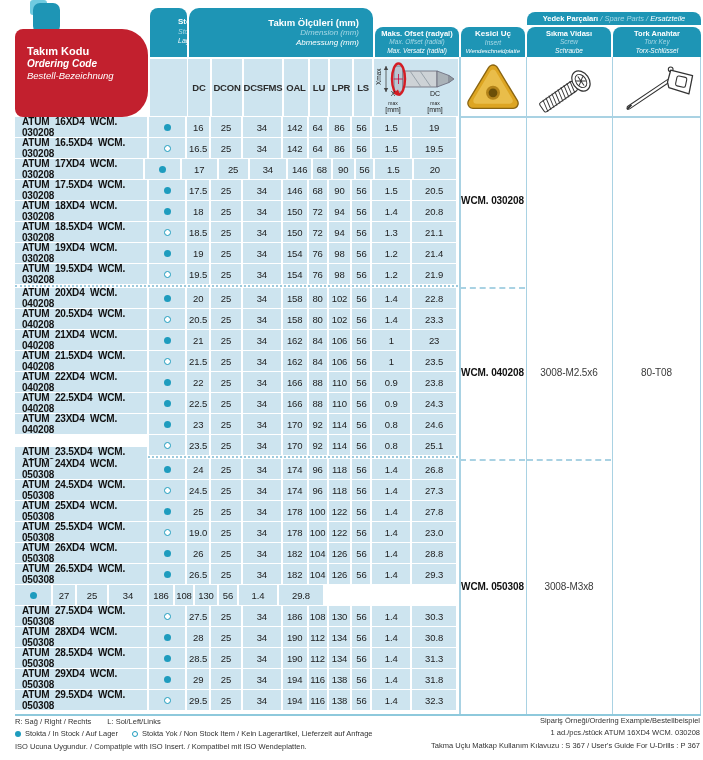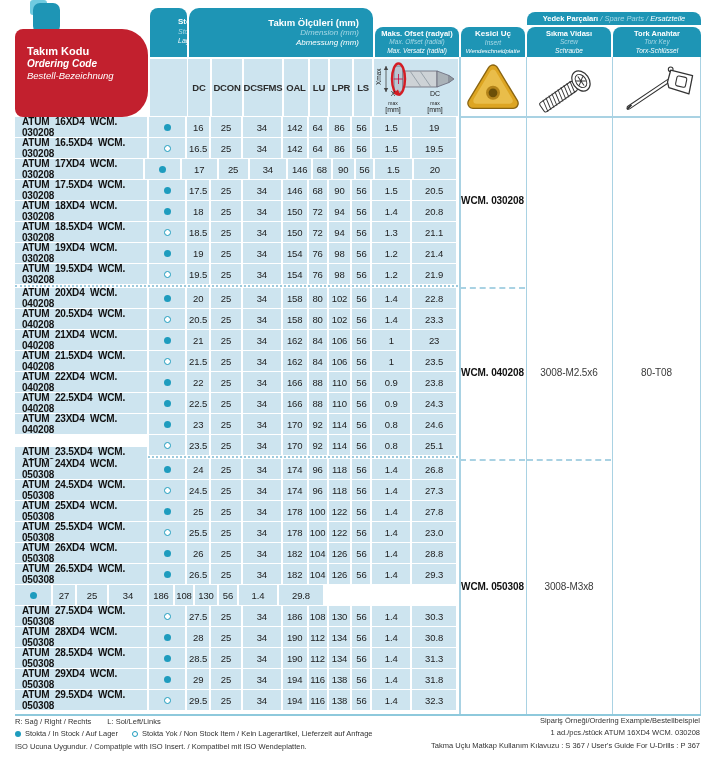--- a/index.html
+++ b/index.html
@@ -496,21 +496,21 @@
         <div class="cell" style="width: 22px;">122</div>
         <div class="cell" style="width: 18px;">56</div>
         <div class="cell" style="width: 38px;">1.4</div>
         <div class="cell" style="width: 44px;">27.8</div>
       </div>
       <div class="row">
         <div class="cell c-code" style="width: 133px;">ATUM 25.5XD4 WCM. 050308</div>
         <div class="cell" style="width: 36px;">
           <div class="dot open"></div>
         </div>
-        <div class="cell" style="width: 22px;">25.5</div>
+        <div class="cell" style="width: 22px;">19.0</div>
         <div class="cell" style="width: 30px;">25</div>
         <div class="cell" style="width: 38px;">34</div>
         <div class="cell" style="width: 24px;">178</div>
         <div class="cell" style="width: 18px;">100</div>
         <div class="cell" style="width: 22px;">122</div>
         <div class="cell" style="width: 18px;">56</div>
         <div class="cell" style="width: 38px;">1.4</div>
         <div class="cell" style="width: 44px;">23.0</div>
       </div>
       <div class="row">

